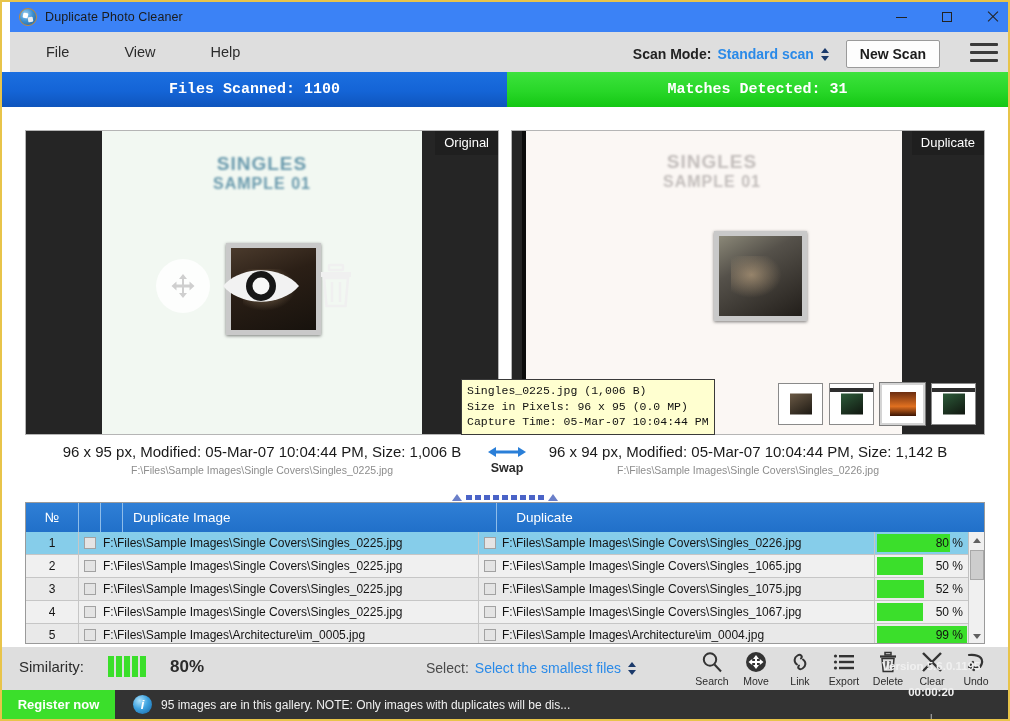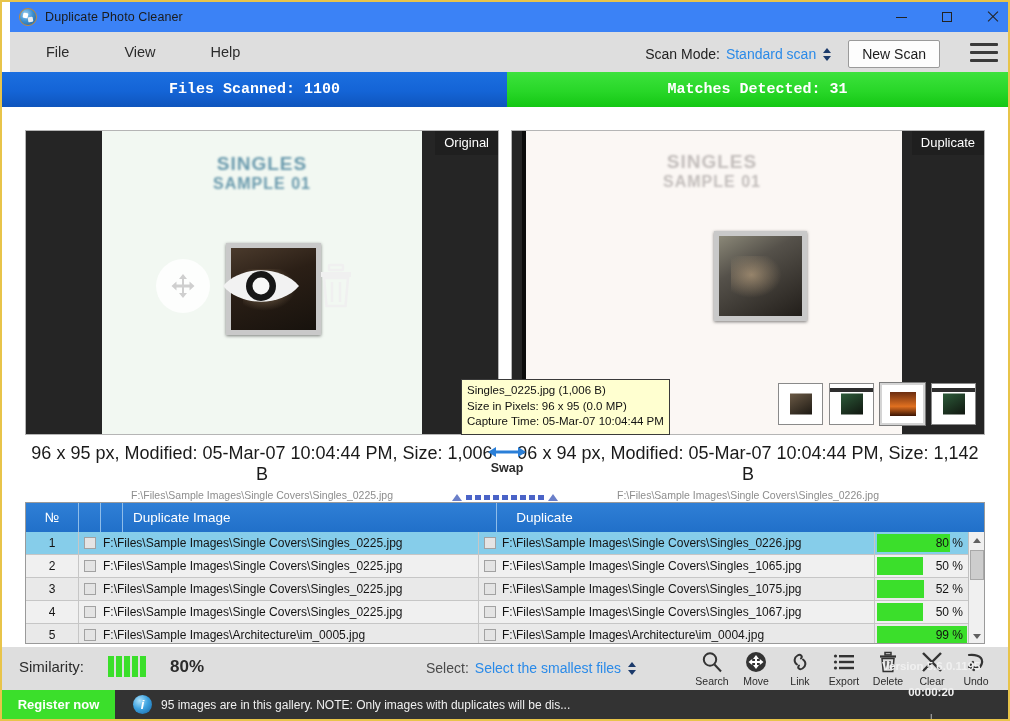--- a/index.html
+++ b/index.html
@@ -61,21 +61,21 @@
   .menubar {
     position:absolute; left:8px; top:30px; width:1006px; height:40px;
     background: #dedede;
     display:flex; align-items:center;gap:23px;
   }
   .menu-item {
     font-size: 14.5px; color: #2b2b2b; padding: 4px 10px; margin-left: 12px;
   }
   .menu-item:first-child { margin-left: 26px; }
   .scanmode-wrap {
-    position:absolute; right:76px; top:0; height:44px; display:flex; align-items:center; gap:6px;
+    position:absolute; right:76px; top:0; height:44px; display:flex; align-items:center; gap:6px;font-weight:bold;
   }
   .scanmode-label { font-size: 14px; color:#222; }
   .scanmode-value { font-size: 14px; color:#2a8ae8; }
   .spin {
     display:inline-block; width:9px; position:relative; height:15px; margin-left:1px;
   }
   .spin::before, .spin::after {
     content:""; position:absolute; left:0; border-left:4.5px solid transparent; border-right:4.5px solid transparent;
   }
   .spin::before { top:1px; border-bottom:5px solid #1b3a6b; }
@@ -167,20 +167,21 @@
   .ov-eye { width:82px; height:52px; display:flex; align-items:center; justify-content:center; }
   .ov-trash { width:48px; height:54px; display:flex; align-items:center; justify-content:center; }
 
   
   .tooltip {
     position:absolute; left: 459px; top: 272px; z-index: 30;
     background: #ffffd0; border: 1px solid #3a3a3a;
     padding: 3px 5px 4px 5px;
     font-size: 11.5px; color:#111; line-height: 1.35;
     white-space: nowrap;
+    font-family: Liberation Mono, monospace;
   }
 
   
   .thumbstrip {
     position:absolute; right: 8px; bottom: 9px; display:flex; gap: 6px; z-index: 12;
   }
   .thumb {
     width: 45px; height: 42px; border: 1px solid #8a8a8a; background:#fff;
     position:relative; overflow:hidden;
   }
@@ -194,21 +195,21 @@
     background: #1f1f1f; color:#fff; font-size:13px;
     padding: 4px 9px 5px 9px;
   }
 
   
   .cap {
     position:absolute; top: 336px; text-align:center; width: 474px;
   }
   .cap-left  { left: 23px; }
   .cap-right { left: 509px; }
-  .cap-line1 { font-size: 18px; color:#1a1a1a; }
+  .cap-line1 { font-size: 15px; color:#1a1a1a; }
   .cap-line2 { font-size: 10.5px; color:#8d8d8d; margin-top: 4px; }
 
   .swapwrap {
     position:absolute; left: 474px; top: 337px; width: 62px; text-align:center;
   }
   .swap-arrow { display:block; margin: 0 auto 1px auto; }
   .swap-label { font-size: 12.5px; color:#2b2b2b; font-weight: bold; }
 
   .splitter {
     position:absolute; left: 0; top: 383px; width: 1006px; height: 14px;

